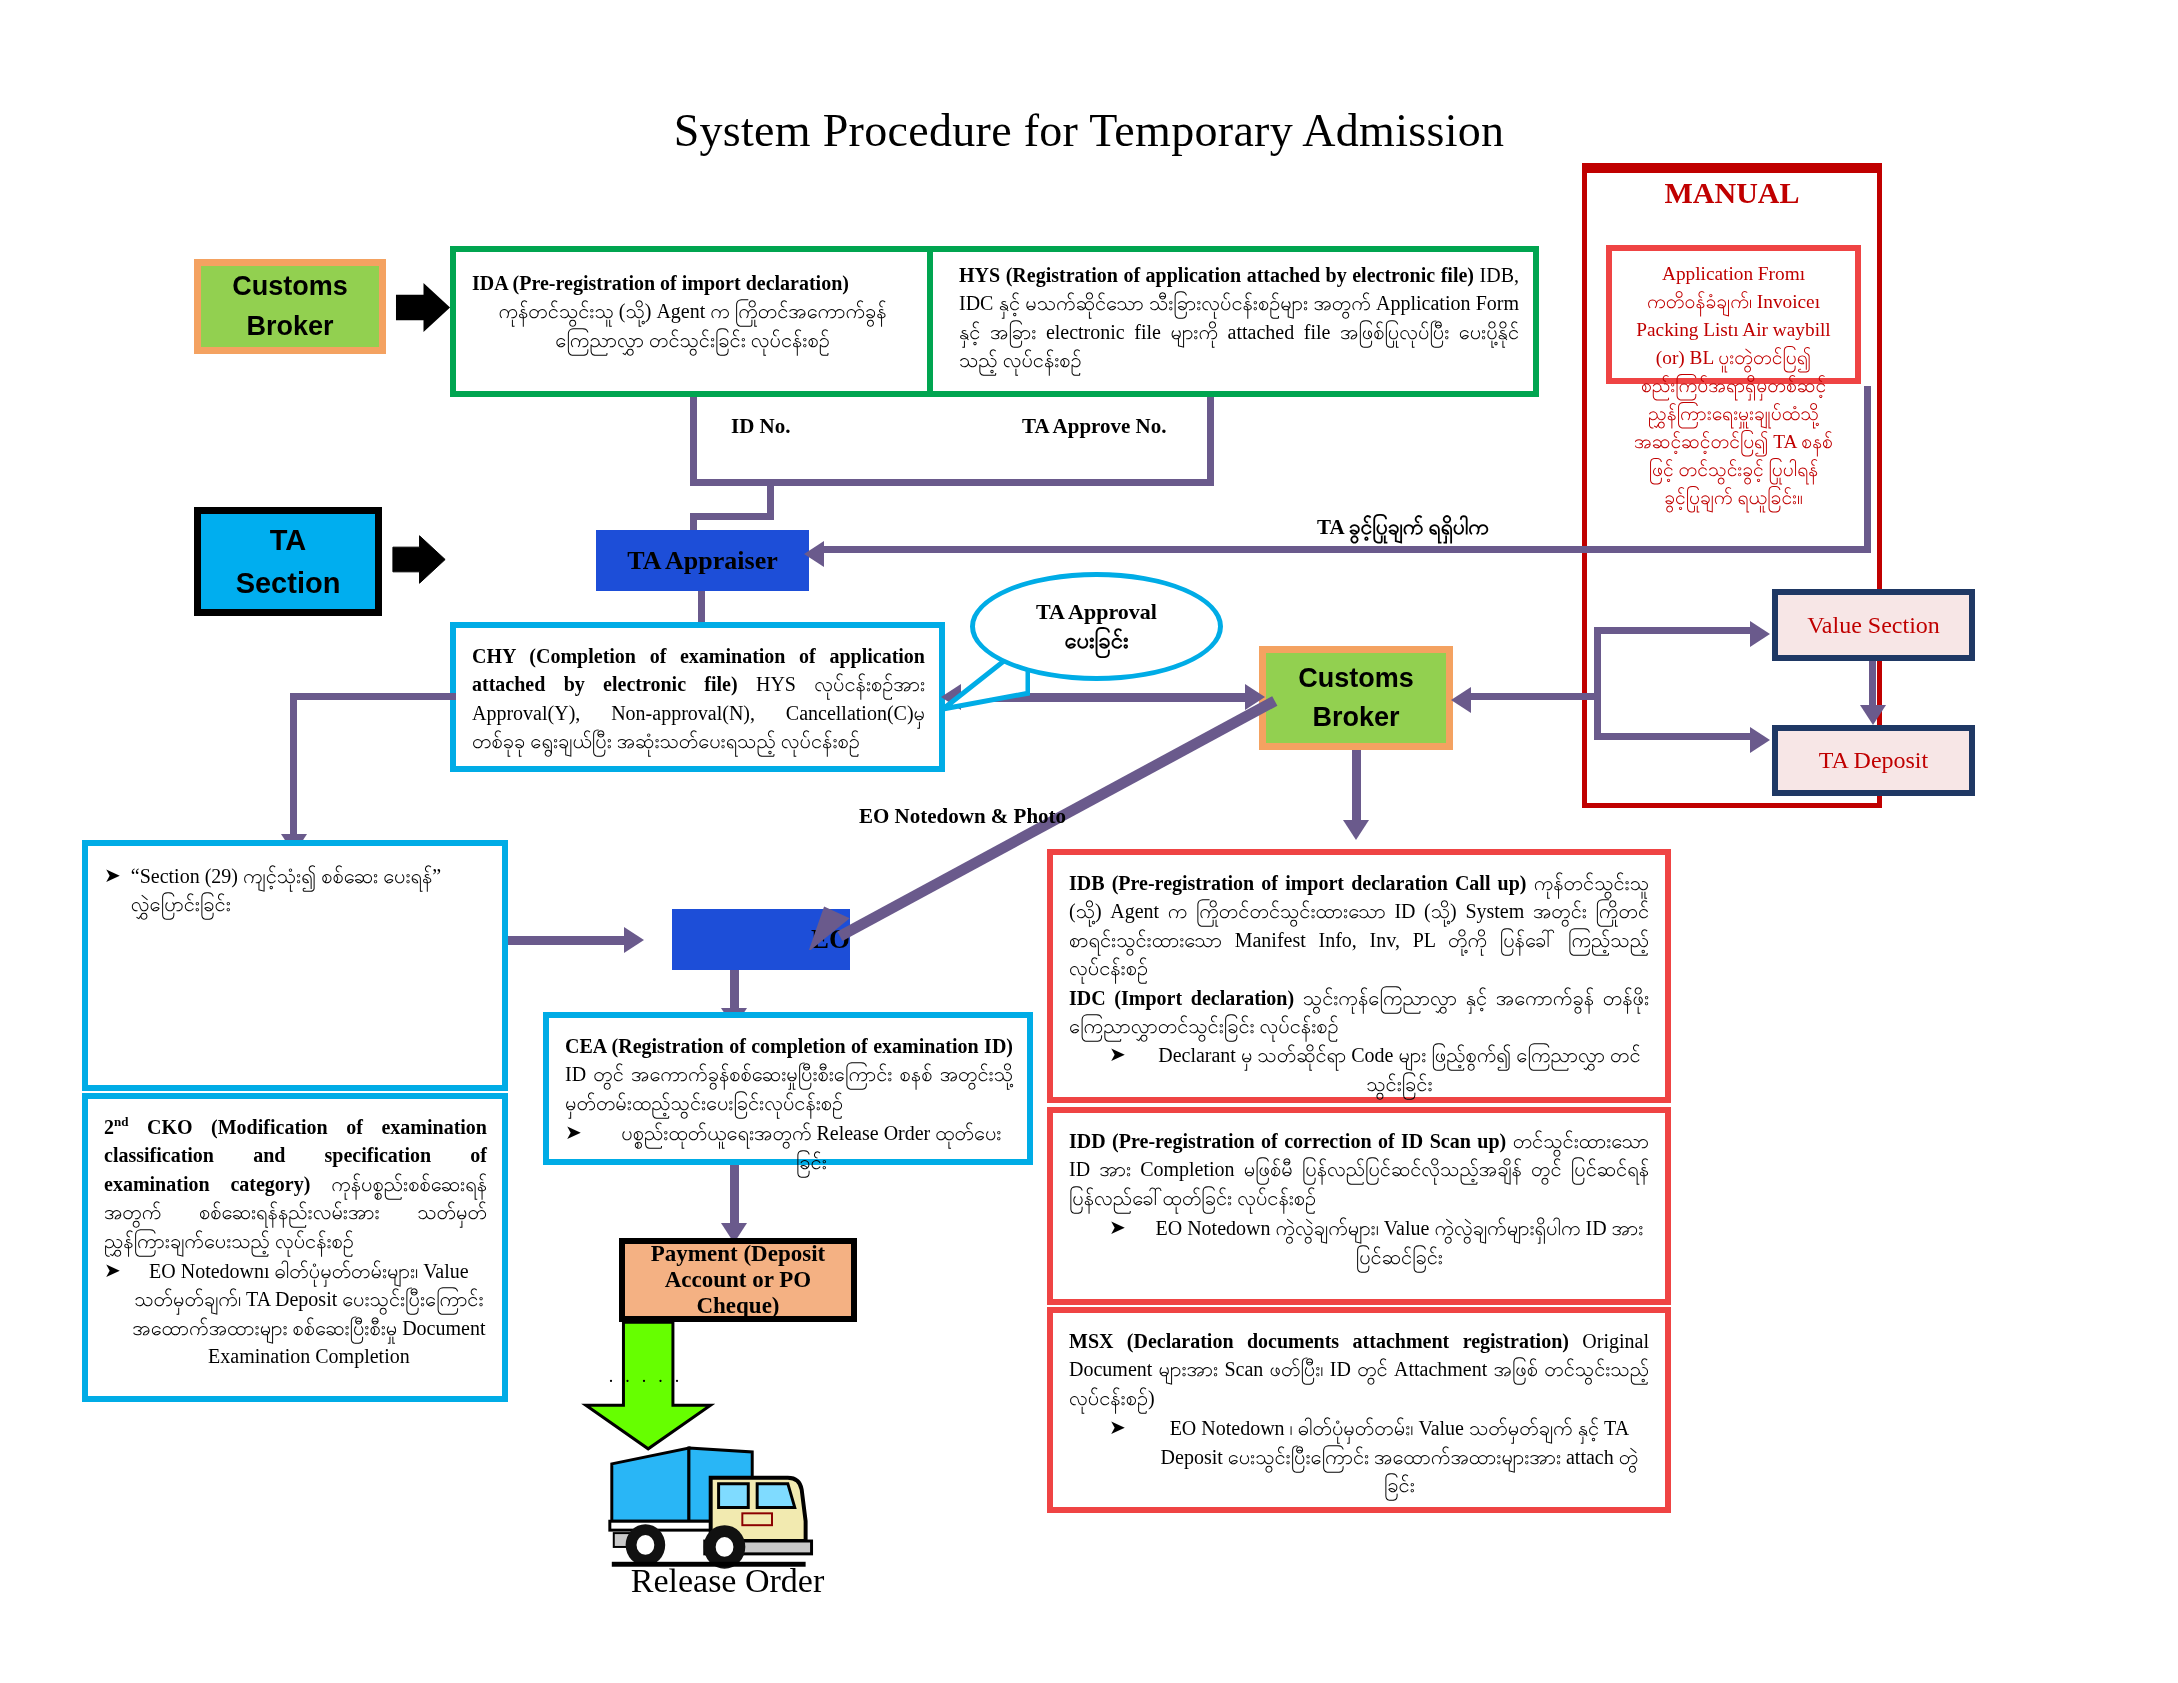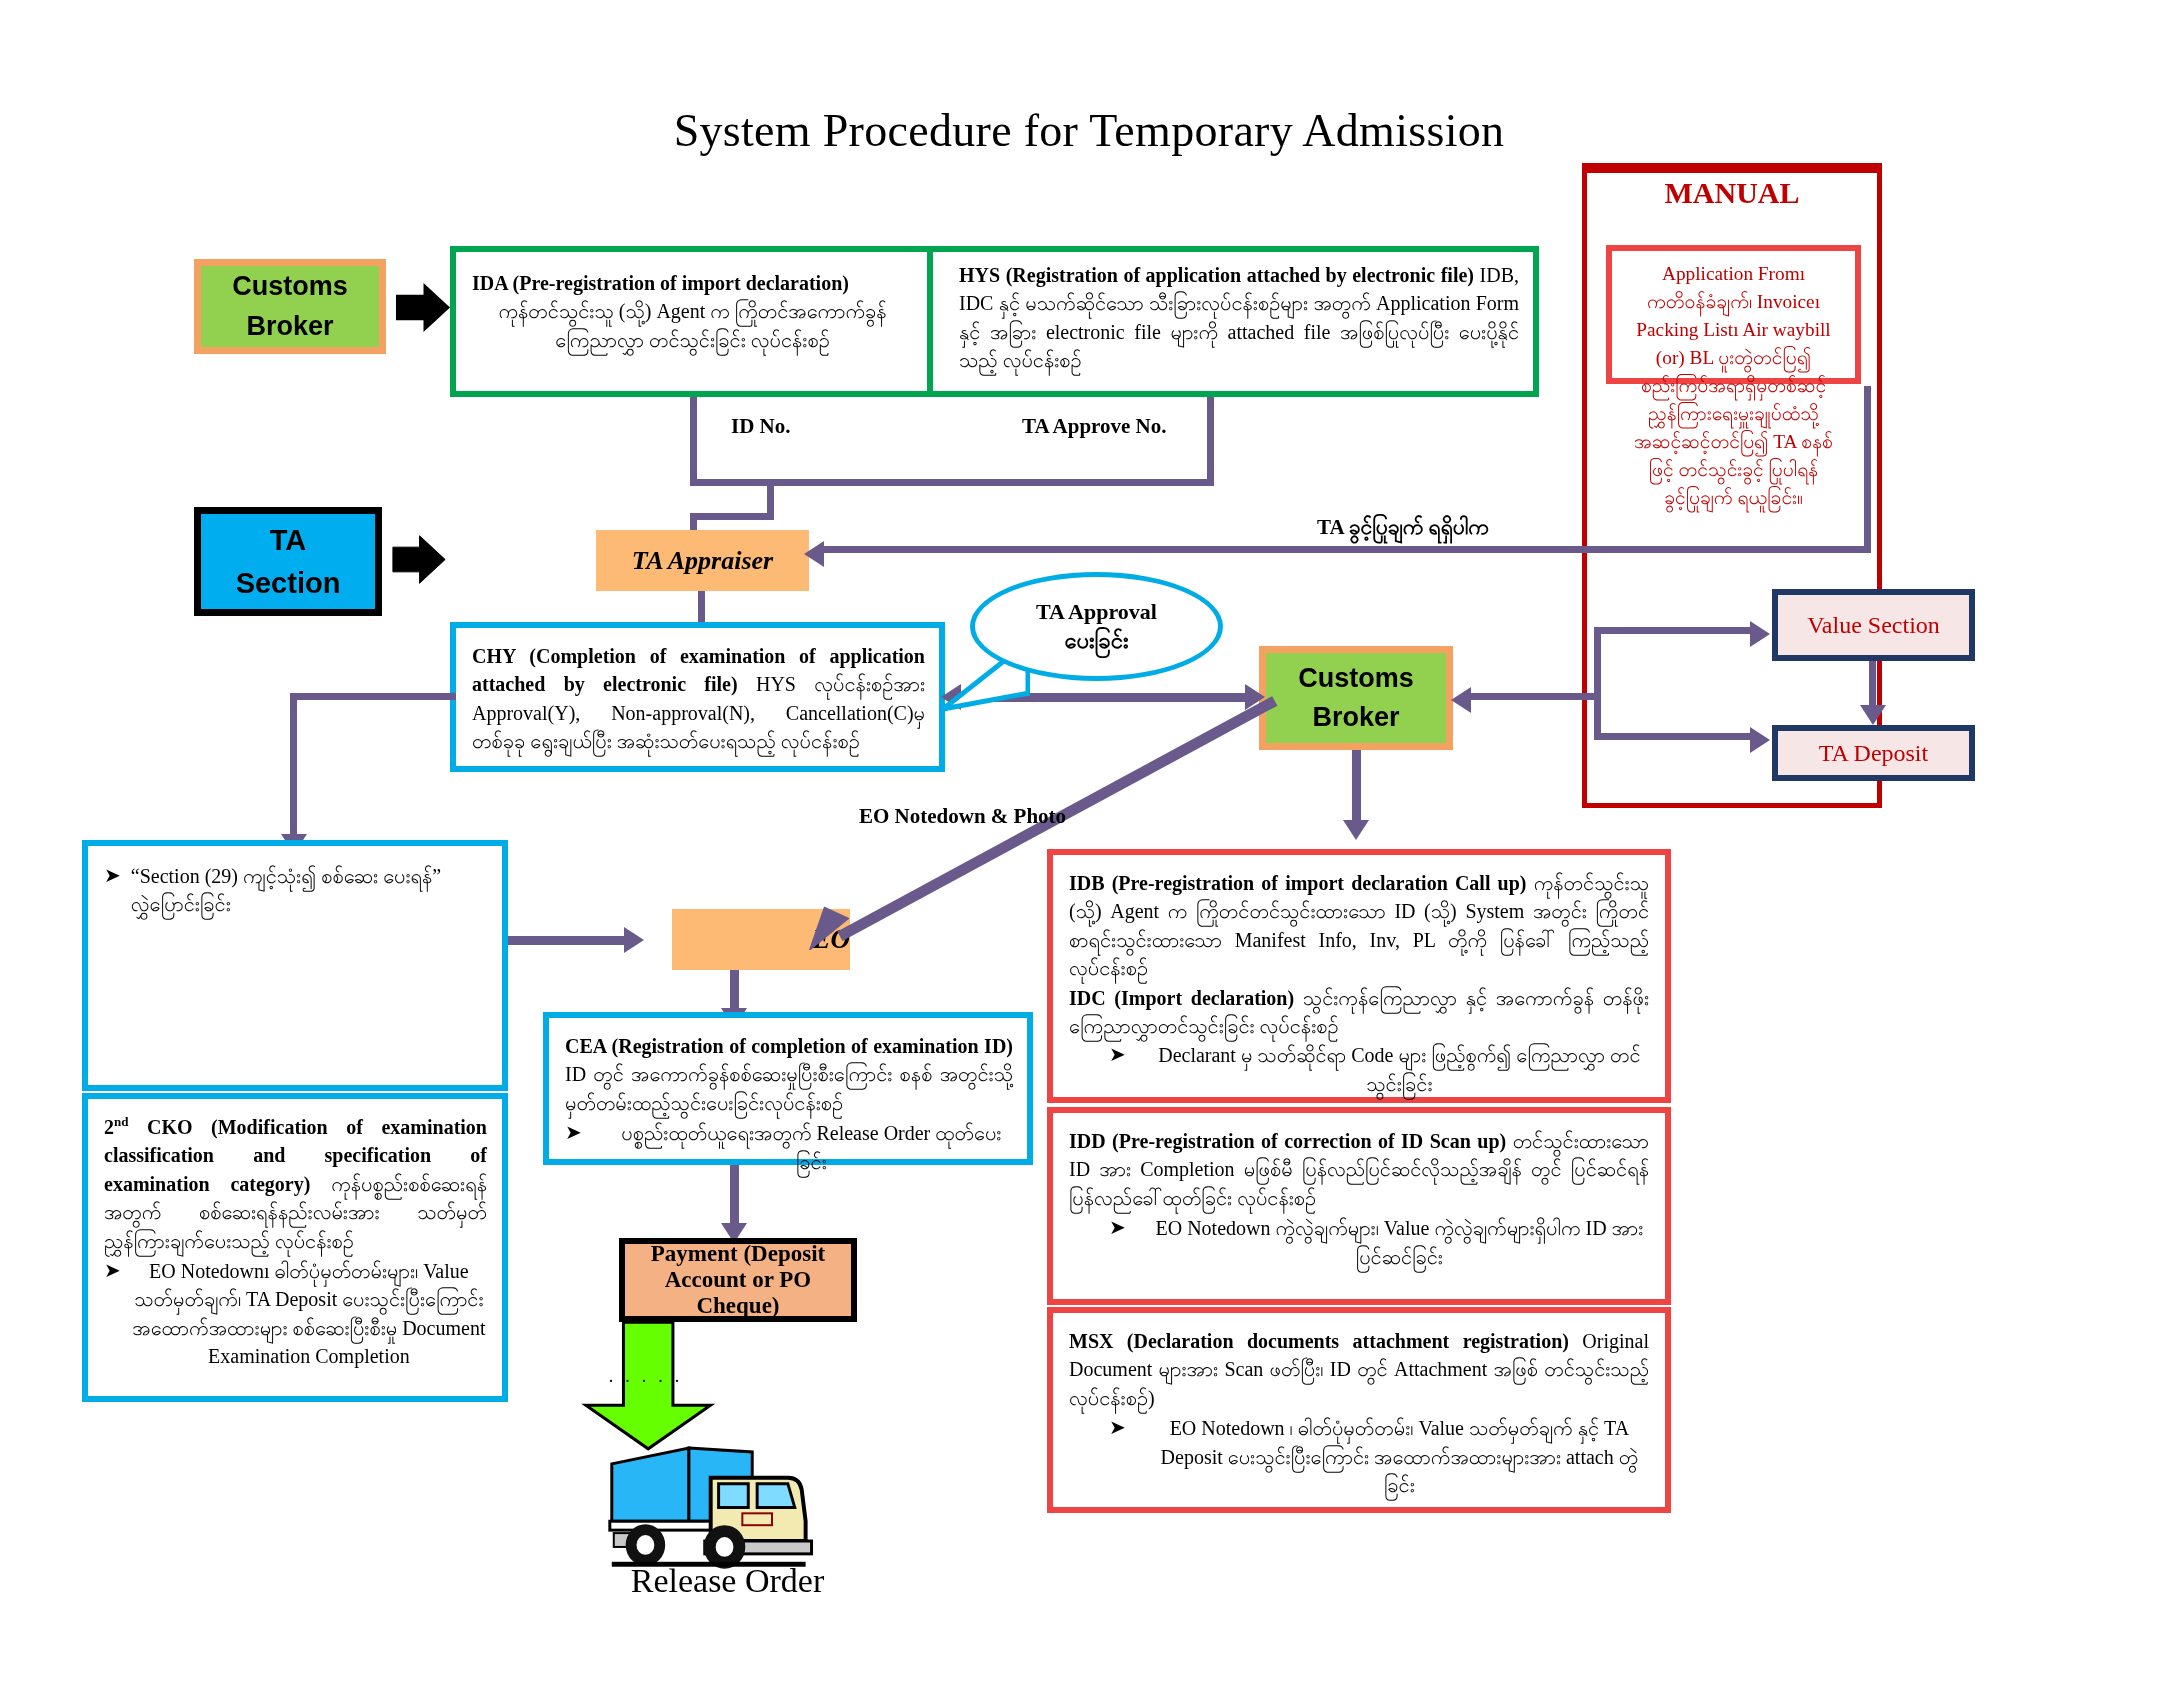--- a/index.html
+++ b/index.html
@@ -13,21 +13,21 @@
           font-size:46px; font-weight:400; letter-spacing:0.3px;}
 
   
   .box{position:absolute;box-sizing:border-box;background:#fff;}
   .green-b{border:6px solid #ef4444;}
   .cyan-b{border:6px solid #00ace6;}
   .red-b{border:5px solid #c00000;}
   .navy-b{border:6px solid #1f3864;background:#f7e6e6;}
   .orange-b{border:7px solid #f4a261;background:#92d050;}
   .black-b{border:7px solid #000;background:#00aeef;}
-  .cyanfill{background:#fdba74;font-style:italic;}
+  .cyanfill{background:#1d4ed8;}
   .peach{background:#f4b183;border:6px solid #000;}
 
   .txt{font-size:20px;line-height:1.42;text-align:justify;
        text-justify:inter-word;hyphens:none;}
   .txt b{font-weight:bold;}
   .mm{font-family:"Liberation Serif","DejaVu Serif",serif;text-align:center;}
 
   .hdgreen{font-family:"Liberation Sans","DejaVu Sans",sans-serif;
            font-weight:bold;font-size:30px;line-height:1.45;text-align:center;}
   .hdblue{font-weight:bold;font-size:26px;text-align:center;
@@ -150,21 +150,21 @@
 
 <div class="ln hl" style="left:822px;top:546px;width:1049px;height:7px;"></div>
 <div class="ln vl" style="left:1864px;top:386px;width:7px;height:165px;"></div>
 <div class="tri tri-l" style="left:804px;top:541px;"></div>
 <div class="lbl" style="left:1317px;top:513px;font-family:'Liberation Serif',serif;">TA ခွင့်ပြုချက် ရရှိပါက</div>
 
 <div class="box navy-b abs" style="left:1772px;top:589px;width:203px;height:72px;display:flex;align-items:center;justify-content:center;">
   <span style="color:#c00000;font-size:24px;">Value Section</span>
 </div>
 
-<div class="box navy-b abs" style="left:1772px;top:725px;width:203px;height:56px;display:flex;align-items:center;justify-content:center;">
+<div class="box navy-b abs" style="left:1772px;top:725px;width:203px;height:71px;display:flex;align-items:center;justify-content:center;">
   <span style="color:#c00000;font-size:24px;">TA Deposit</span>
 </div>
 
 <div class="ln vl" style="left:1594px;top:627px;width:7px;height:109px;"></div>
 <div class="ln hl" style="left:1594px;top:627px;width:160px;height:7px;"></div>
 <div class="tri tri-r" style="left:1750px;top:621px;"></div>
 <div class="ln hl" style="left:1594px;top:733px;width:160px;height:7px;"></div>
 <div class="tri tri-r" style="left:1750px;top:727px;"></div>
 <div class="ln hl" style="left:1468px;top:693px;width:131px;height:7px;"></div>
 <div class="tri tri-l" style="left:1451px;top:687px;"></div>

